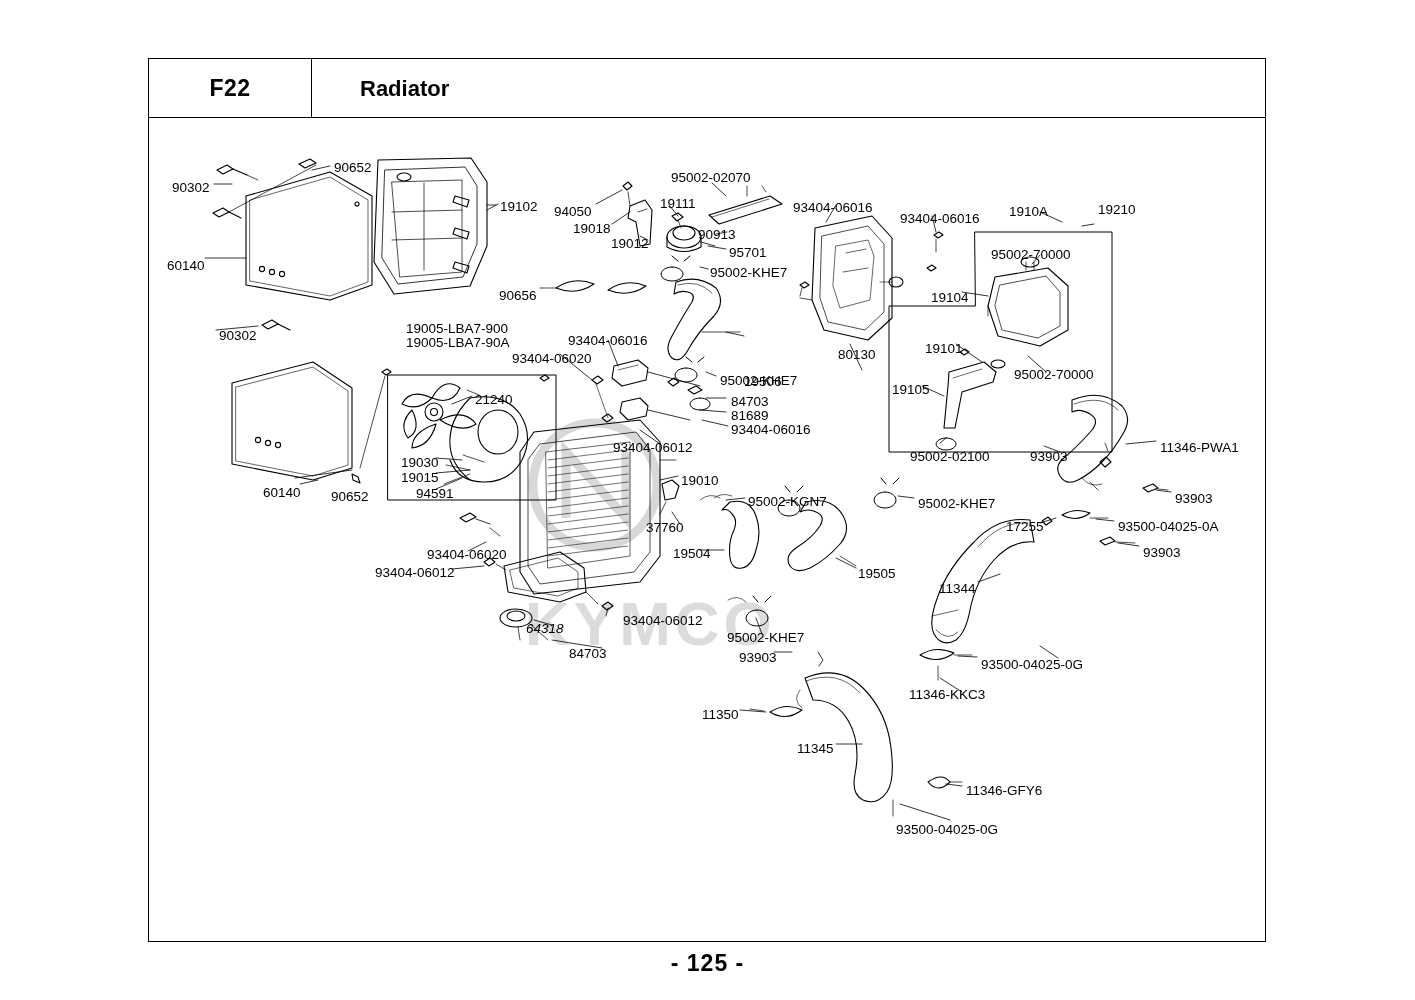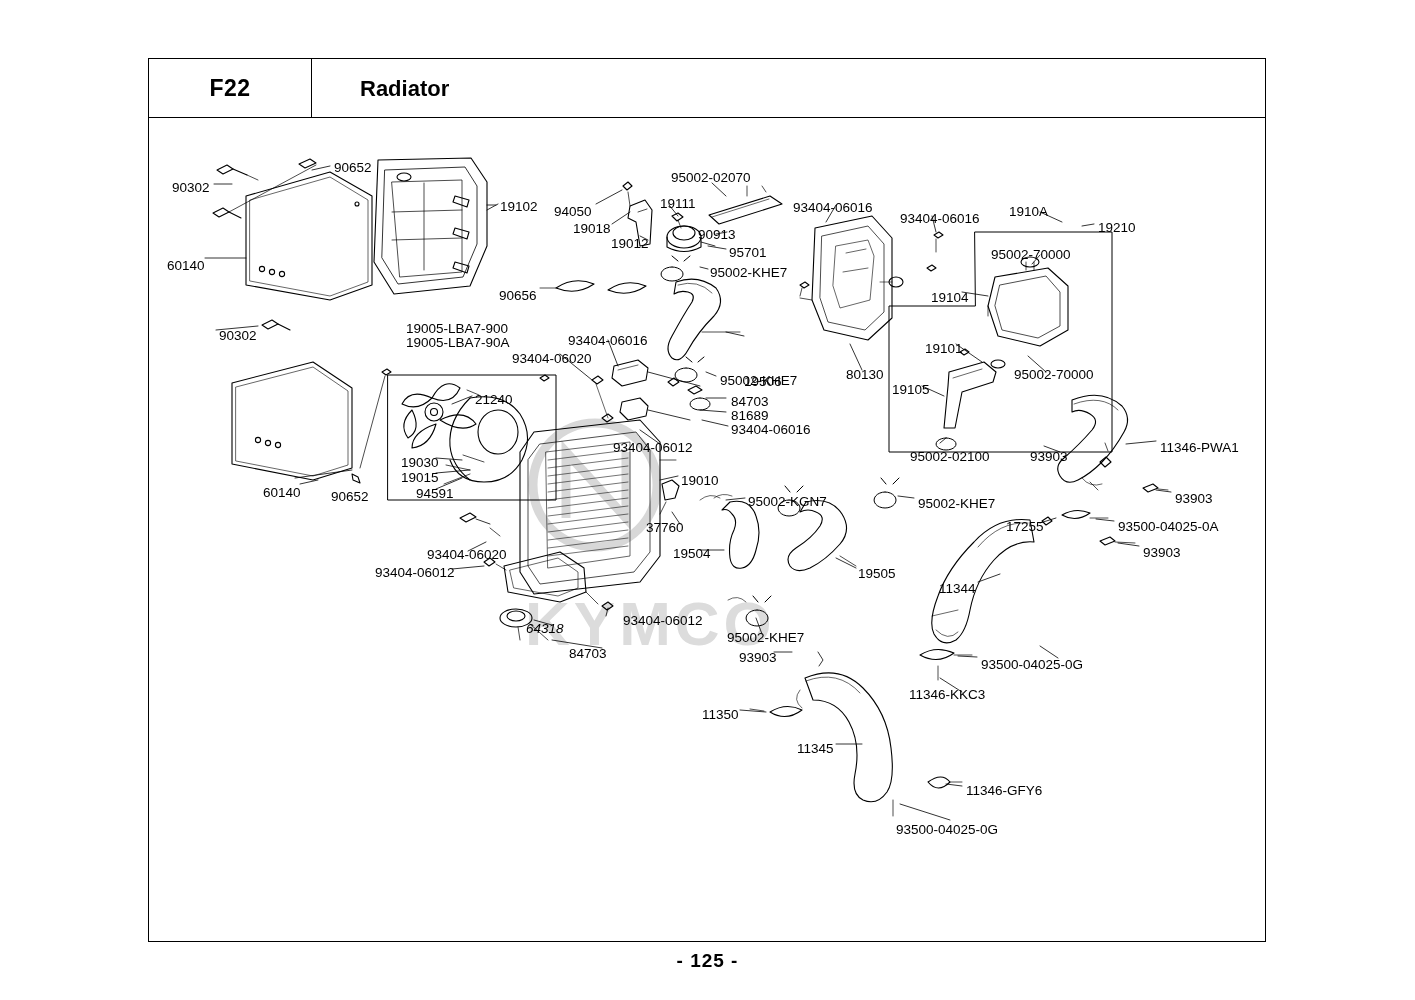--- a/index.html
+++ b/index.html
@@ -61,21 +61,21 @@
     top: 76px;
     font-size: 22px;
     font-weight: bold;
   }
   .page-number {
     position: absolute;
     left: 0;
     top: 950px;
     width: 1415px;
     text-align: center;
-    font-size: 19px;
+    font-size: 23px;
     font-weight: bold;
     letter-spacing: 1px;
   }
   
   .watermark {
     position: absolute;
     left: 470px;
     top: 380px;
     width: 420px;
     height: 300px;
@@ -407,41 +407,41 @@
 
   <div class="lbl" style="left:334px; top:160px;">90652</div>
   <div class="lbl" style="left:172px; top:180px;">90302</div>
   <div class="lbl" style="left:500px; top:199px;">19102</div>
   <div class="lbl" style="left:554px; top:197px;margin-top:7px;">94050</div>
   <div class="lbl" style="left:660px; top:196px;">19111</div>
   <div class="lbl" style="left:671px; top:170px;">95002-02070</div>
   <div class="lbl" style="left:793px; top:200px;">93404-06016</div>
   <div class="lbl" style="left:900px; top:211px;">93404-06016</div>
   <div class="lbl" style="left:1009px; top:204px;">1910A</div>
-  <div class="lbl" style="left:1098px; top:220px;">19210</div>
+  <div class="lbl" style="left:1098px; top:202px;">19210</div>
   <div class="lbl" style="left:573px; top:221px;">19018</div>
   <div class="lbl" style="left:698px; top:227px;">90913</div>
   <div class="lbl" style="left:611px; top:236px;">19012</div>
   <div class="lbl" style="left:729px; top:245px;">95701</div>
   <div class="lbl" style="left:991px; top:247px;">95002-70000</div>
   <div class="lbl" style="left:167px; top:258px;">60140</div>
   <div class="lbl" style="left:710px; top:265px;">95002-KHE7</div>
   <div class="lbl" style="left:931px; top:290px;">19104</div>
   <div class="lbl" style="left:499px; top:288px;">90656</div>
   <div class="lbl" style="left:219px; top:328px;">90302</div>
   <div class="lbl" style="left:406px; top:321px;">19005-LBA7-900</div>
   <div class="lbl" style="left:406px; top:335px;">19005-LBA7-90A</div>
   <div class="lbl" style="left:744px; top:332px;margin-top:42px;">19506</div>
   <div class="lbl" style="left:925px; top:341px;">19101</div>
   <div class="lbl" style="left:568px; top:333px;">93404-06016</div>
   <div class="lbl" style="left:512px; top:351px;">93404-06020</div>
   <div class="lbl" style="left:1014px; top:367px;">95002-70000</div>
   <div class="lbl" style="left:720px; top:373px;">95002-KHE7</div>
   <div class="lbl" style="left:892px; top:382px;">19105</div>
-  <div class="lbl" style="left:838px; top:367px;margin-left:8px;">80130</div>
+  <div class="lbl" style="left:838px; top:347px;">80130</div>
   <div class="lbl" style="left:475px; top:392px;">21240</div>
   <div class="lbl" style="left:731px; top:394px;">84703</div>
   <div class="lbl" style="left:731px; top:408px;">81689</div>
   <div class="lbl" style="left:731px; top:422px;">93404-06016</div>
   <div class="lbl" style="left:613px; top:440px;">93404-06012</div>
   <div class="lbl" style="left:1160px; top:440px;">11346-PWA1</div>
   <div class="lbl" style="left:401px; top:455px;">19030</div>
   <div class="lbl" style="left:401px; top:470px;">19015</div>
   <div class="lbl" style="left:416px; top:486px;">94591</div>
   <div class="lbl" style="left:681px; top:473px;">19010</div>

